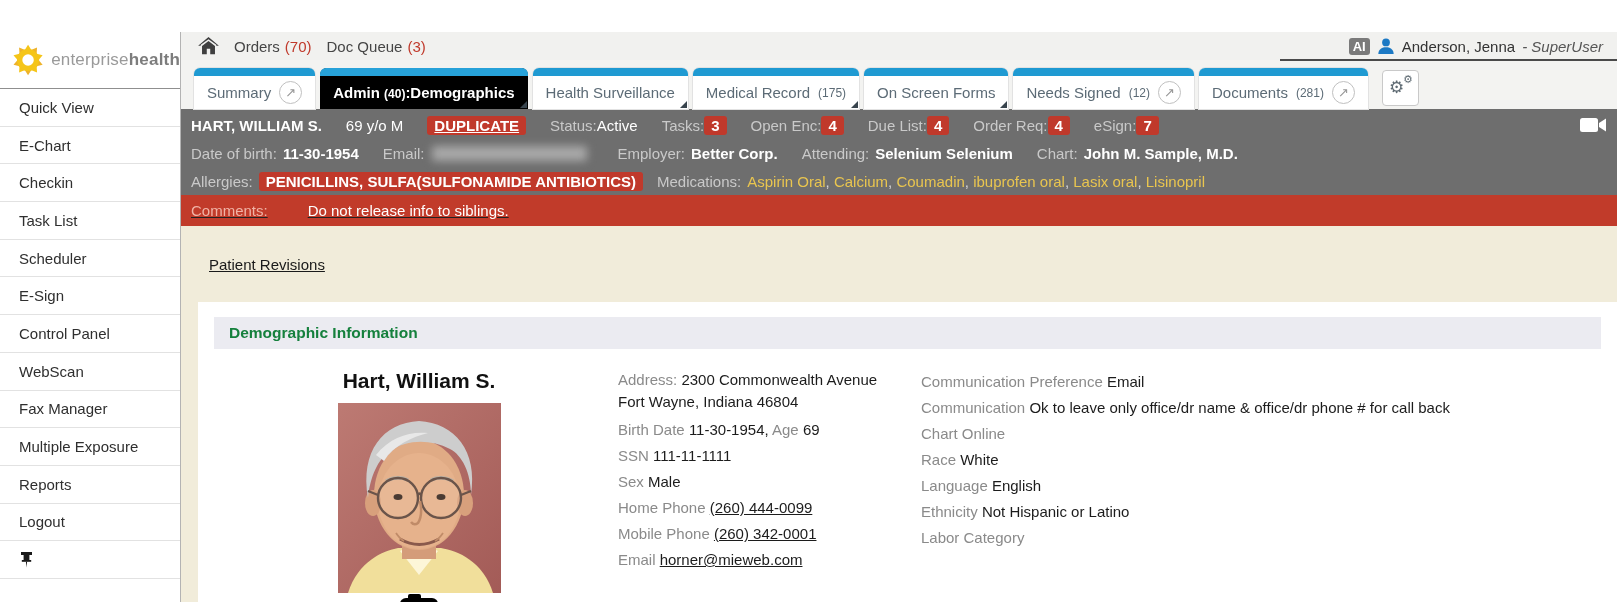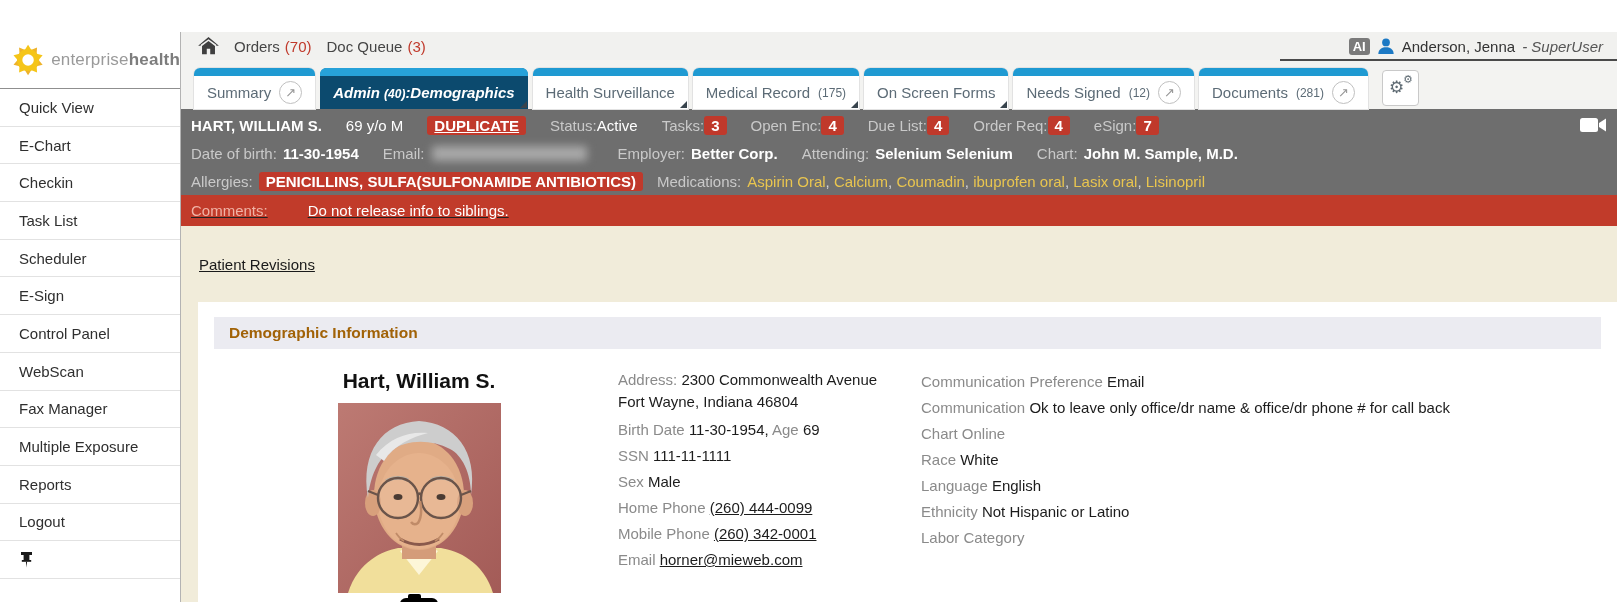--- a/index.html
+++ b/index.html
@@ -35,21 +35,21 @@
   .ai-badge { background:#7a7a7a; color:#fff; font-weight:bold; font-size:13px; border-radius:3px; padding:2px 4px; line-height:1; cursor:pointer; }
   .user-name { color:#333; }
   .user-role { color:#555; font-style:italic; }
 
   
   .tabbar { height:49px; background:#f3f3f1; display:flex; align-items:flex-end; padding-left:13px; gap:5px; }
   .tab { position:relative; height:41px; display:flex; flex-direction:column; border-radius:7px 7px 0 0; background:#fff; box-shadow:0 0 0 1px #e2e2e2; cursor:pointer; }
   .tab-cap { height:8px; background:#1f9ad2; border-radius:6px 6px 0 0; }
   .tab-body { flex:1; display:flex; align-items:center; padding:0 13px; gap:8px; font-size:15px; color:#5c6b76; white-space:nowrap; }
   .tab .cnt { font-size:12px; }
-  .tab.active { background:#0c4a6e; box-shadow:none;font-style:italic; }
+  .tab.active { background:#000000; box-shadow:none; }
   .tab.active .tab-cap { background:#27a2d9; }
   .tab.active .tab-body { color:#fff; font-weight:bold; }
   .corner { position:absolute; bottom:1px; right:1px; width:0; height:0; border-left:7px solid transparent; border-bottom:7px solid #38444d; }
   .ext-icon { width:23px; height:23px; border:1px solid #c0c0c0; border-radius:50%; display:flex; align-items:center; justify-content:center; color:#969696; font-size:13px; background:#fff; }
   .gear-btn { width:37px; height:36px; background:#fff; border:1px solid #c9c9c9; border-radius:4px; margin-left:9px; margin-bottom:3px; position:relative; cursor:pointer; color:#5f6b73; }
   .gear-big { position:absolute; left:6px; top:8px; font-size:17px; line-height:1; }
   .gear-small { position:absolute; right:5px; top:3px; font-size:11px; line-height:1; }
 
   
   .banner { background:#6e6e6e; color:#fff; padding-top:2px; }
@@ -64,23 +64,23 @@
   .med-sep { color:#d6d6d6; }
   .cam-right { margin-left:auto; display:flex; align-items:center; cursor:pointer; }
 
   
   .comments { height:31px; background:#c13b2a; display:flex; align-items:center; font-size:15px;text-decoration:underline; }
   .comments .c-lbl { color:#f0b3a6; padding-left:10px; }
   .comments .c-txt { color:#fff; margin-left:40px; }
 
   
   .content { flex:1; background:#f1ecda; position:relative; overflow:hidden; }
-  .revisions { position:absolute; left:18px; top:30px; font-size:15px; color:#1a1a1a; text-decoration:underline; cursor:pointer; }
+  .revisions { position:absolute; left:28px; top:30px; font-size:15px; color:#1a1a1a; text-decoration:underline; cursor:pointer; }
   .panel { position:absolute; left:17px; top:76px; right:0; bottom:-8px; background:#fff; }
-  .panel-header { margin:15px 16px 0 16px; height:32px; background:#ebebf1; display:flex; align-items:center; padding-left:15px; font-weight:bold; font-size:15.5px; color:#a16207; }
+  .panel-header { margin:15px 16px 0 16px; height:32px; background:#ebebf1; display:flex; align-items:center; padding-left:15px; font-weight:bold; font-size:15.5px; color:#15803d; }
   .cols { display:flex; margin-top:20px; font-size:15px; }
   .col1 { width:420px; min-width:420px; padding-left:22px; display:flex; flex-direction:column; align-items:center; }
   .p-name { font-size:21px; font-weight:bold; color:#111; margin-bottom:10px; }
   .photo-frame { width:163px; height:190px; overflow:hidden; }
   .cam-btn { margin-top:5px; width:38px; height:30px; background:#000; border-radius:6px; position:relative; display:flex; align-items:center; justify-content:center; cursor:pointer; }
   .cam-hump { position:absolute; top:-4px; left:8px; width:13px; height:7px; background:#000; border-radius:2px; }
   .cam-lens { width:14px; height:14px; border:3.5px solid #fff; border-radius:50%; }
   .col2 { width:303px; min-width:303px; }
   .col3 { flex:1; }
   .fline { line-height:26px; }

